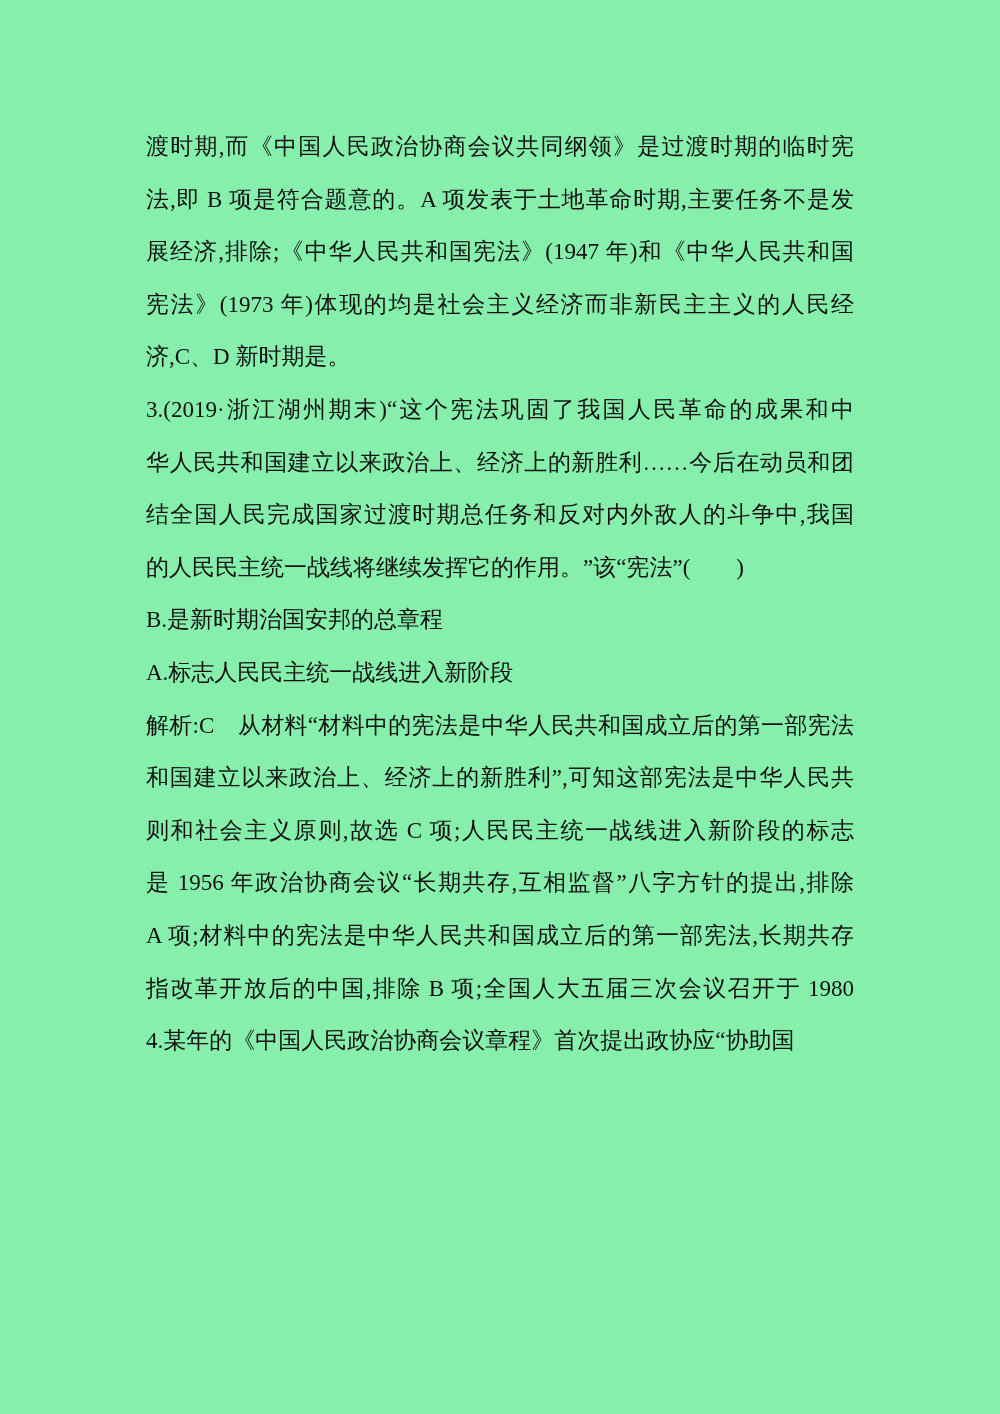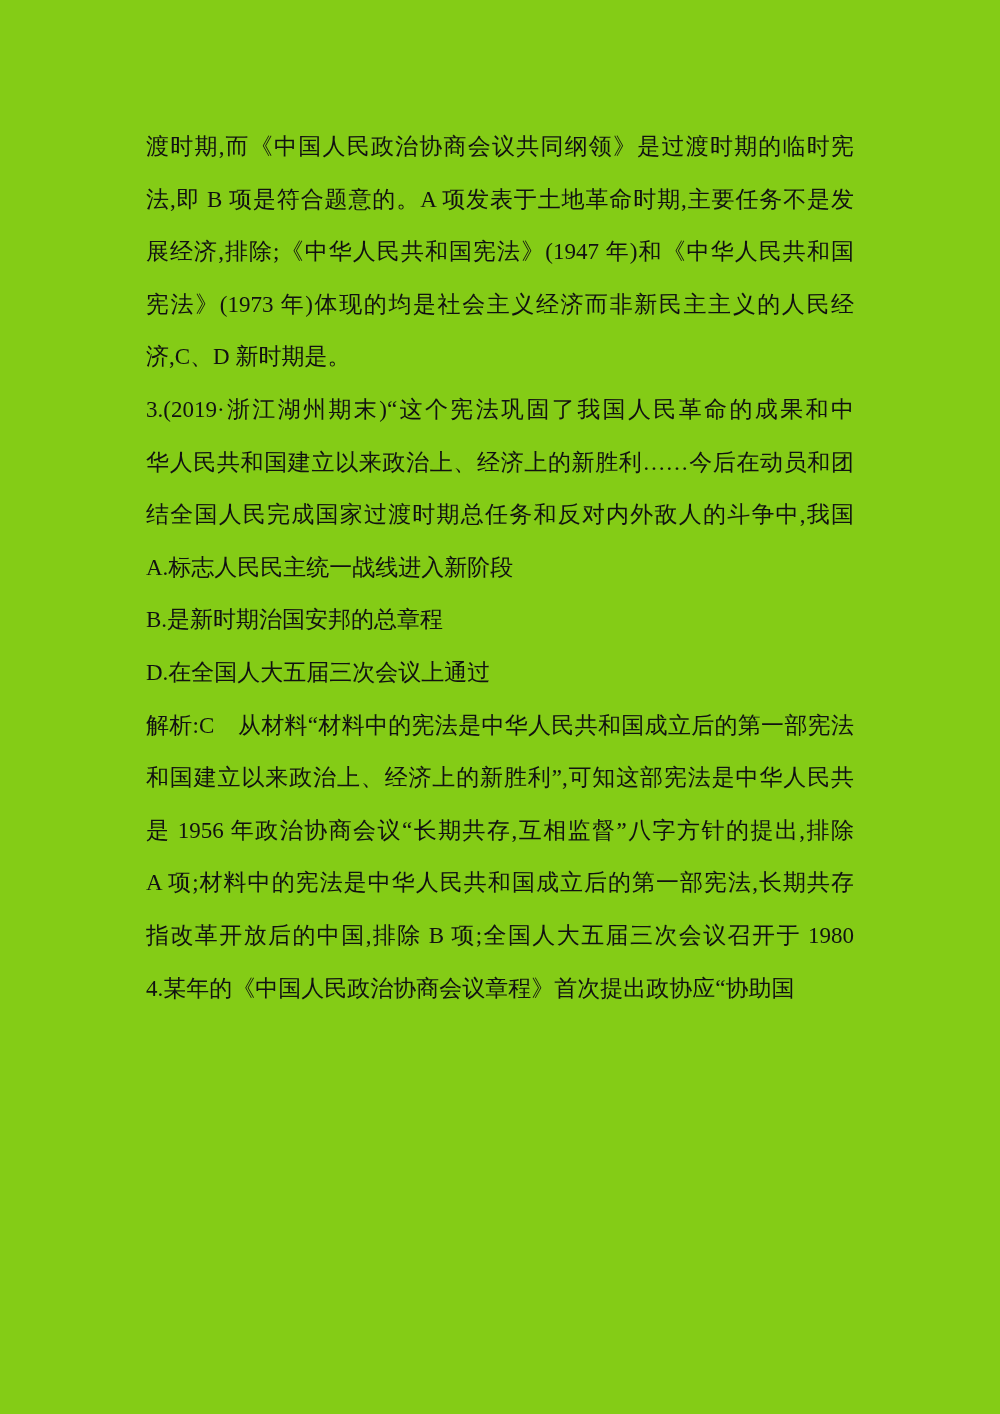--- a/index.html
+++ b/index.html
@@ -9,21 +9,21 @@
   body {
     width: 1000px;
     height: 1414px;
     background: #ffffff;
     position: relative;
     overflow: hidden;
   }
   .page {
     position: absolute;
     inset: 0;
-    background: #84cc16;
+    background: #86efac;
     padding-left: 26px;
   }
   .text-block {
     position: absolute;
     left: 146px;
     top: 121px;
     width: 708px;
     color: #111111;
     font-family: "Liberation Serif", "DejaVu Serif", serif;
     font-size: 23px;
@@ -51,31 +51,32 @@
       <div class="line j">法,即 B 项是符合题意的。A 项发表于土地革命时期,主要任务不是发</div>
       <div class="line j">展经济,排除;《中华人民共和国宪法》(1947 年)和《中华人民共和国</div>
       <div class="line j">宪法》(1973 年)体现的均是社会主义经济而非新民主主义的人民经</div>
       <div class="line">济,C、D 新时期是。</div>
     </div>
 
     <div class="group">
       <div class="line j">3.(2019·浙江湖州期末)“这个宪法巩固了我国人民革命的成果和中</div>
       <div class="line j">华人民共和国建立以来政治上、经济上的新胜利……今后在动员和团</div>
       <div class="line j">结全国人民完成国家过渡时期总任务和反对内外敌人的斗争中,我国</div>
+      <div class="line">的人民民主统一战线将继续发挥它的作用。”该“宪法”(　　)</div>
     </div>
 
     <div class="group">
+      <div class="line">B.是新时期治国安邦的总章程</div>
       <div class="line">A.标志人民民主统一战线进入新阶段</div>
-      <div class="line">B.是新时期治国安邦的总章程</div>
-      <div class="line">D.在全国人大五届三次会议上通过</div>
     </div>
 
     <div class="group">
       <div class="line j">解析:C　从材料“材料中的宪法是中华人民共和国成立后的第一部宪法</div>
       <div class="line j">和国建立以来政治上、经济上的新胜利”,可知这部宪法是中华人民共</div>
+      <div class="line j">则和社会主义原则,故选 C 项;人民民主统一战线进入新阶段的标志</div>
       <div class="line j">是 1956 年政治协商会议“长期共存,互相监督”八字方针的提出,排除</div>
       <div class="line j">A 项;材料中的宪法是中华人民共和国成立后的第一部宪法,长期共存</div>
       <div class="line j">指改革开放后的中国,排除 B 项;全国人大五届三次会议召开于 1980</div>
     </div>
 
     <div class="group">
       <div class="line">4.某年的《中国人民政治协商会议章程》首次提出政协应“协助国</div>
     </div>
 
   </div>

